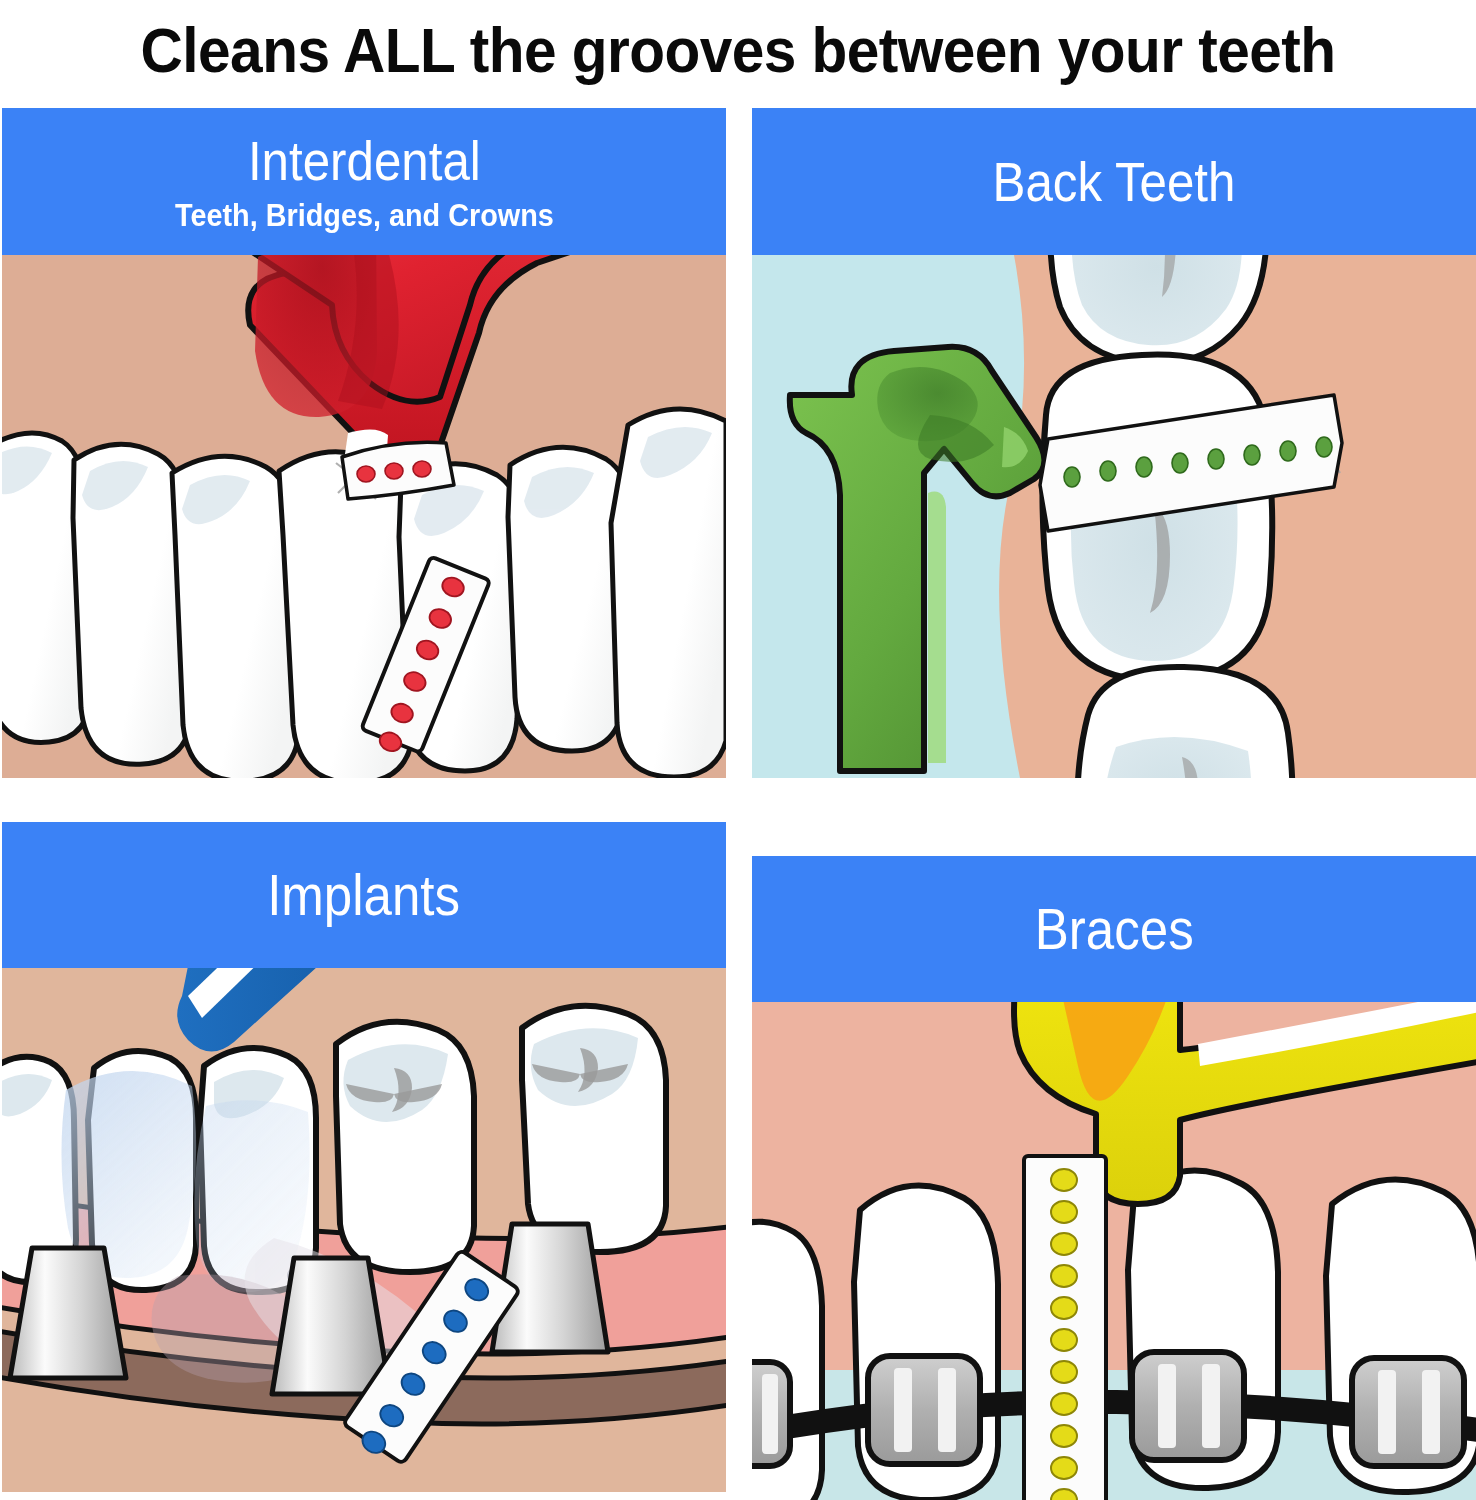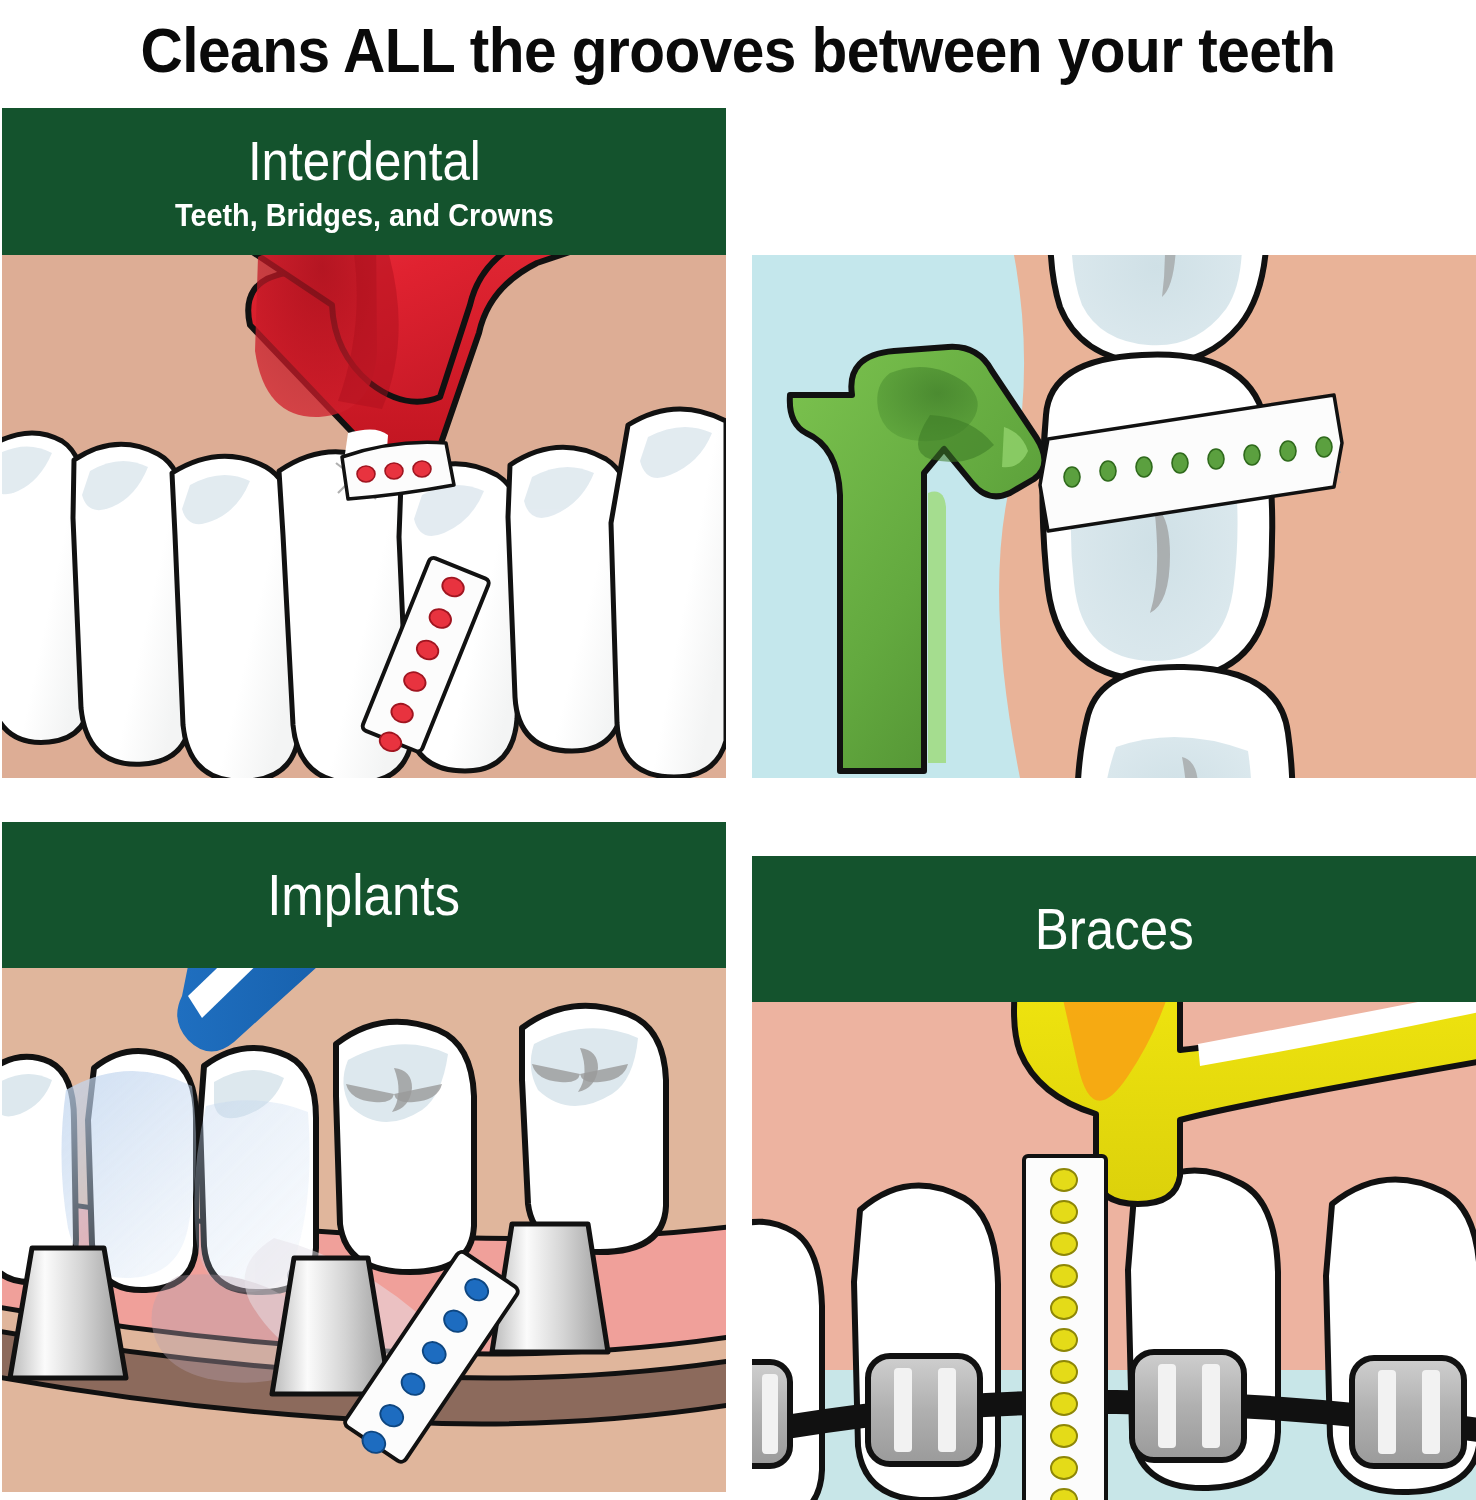--- a/index.html
+++ b/index.html
@@ -44,21 +44,21 @@
   }
   #panel-interdental { left: 2px;   top: 108px; }
   #panel-back-teeth  { left: 752px; top: 108px; }
   #panel-implants    { left: 2px;   top: 822px; }
   #panel-braces      { left: 752px; top: 822px; margin-top: 34px; }
 
   .panel-banner {
     position: absolute;
     left: 0; top: 0;
     width: 100%;
-    background: #14532d;
+    background: #3b82f6;
     display: flex;
     flex-direction: column;
     align-items: center;
     justify-content: center;
     z-index: 5;
   }
   .banner-tall  { height: 147px; }
   .banner-short { height: 146px; }
 
   .banner-title {
@@ -184,20 +184,23 @@
           <ellipse cx="418" cy="406" rx="11" ry="9"></ellipse>
           <ellipse cx="418" cy="440" rx="11" ry="9"></ellipse>
           <ellipse cx="418" cy="474" rx="11" ry="9"></ellipse>
           <ellipse cx="418" cy="505" rx="11" ry="9"></ellipse>
         </g>
       </g>
     </svg>
   </div>
 
   <div class="panel" id="panel-back-teeth">
+    <div class="panel-banner banner-tall">
+      <div class="banner-title">Back Teeth</div>
+    </div>
 
     <svg class="panel-art art-tall" viewBox="0 0 724 523" preserveAspectRatio="none">
       <defs>
         <linearGradient id="greenHead" x1="0" y1="0" x2="0.9" y2="1">
           <stop offset="0%" stop-color="#7cc34f"></stop>
           <stop offset="55%" stop-color="#63a93f"></stop>
           <stop offset="100%" stop-color="#4d8b30"></stop>
         </linearGradient>
         <radialGradient id="greenDark" cx="0.6" cy="0.35" r="0.8">
           <stop offset="0%" stop-color="#3d7a28"></stop>

